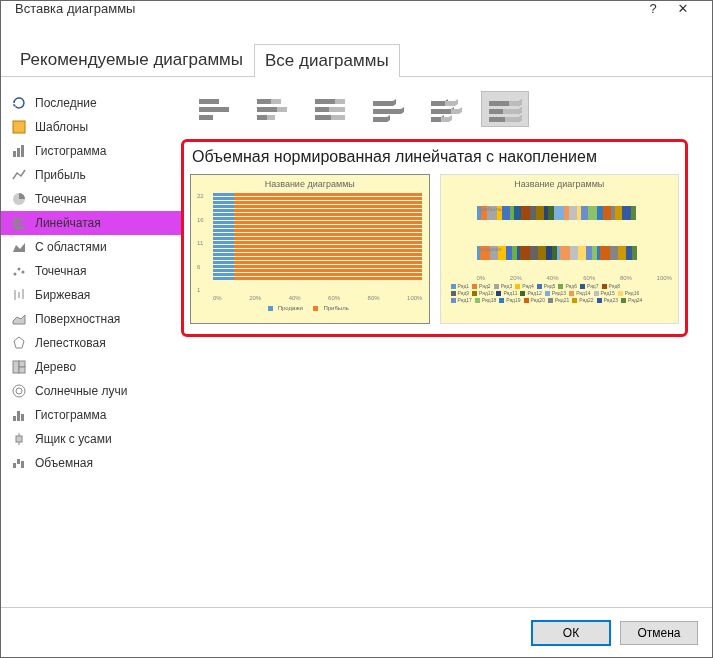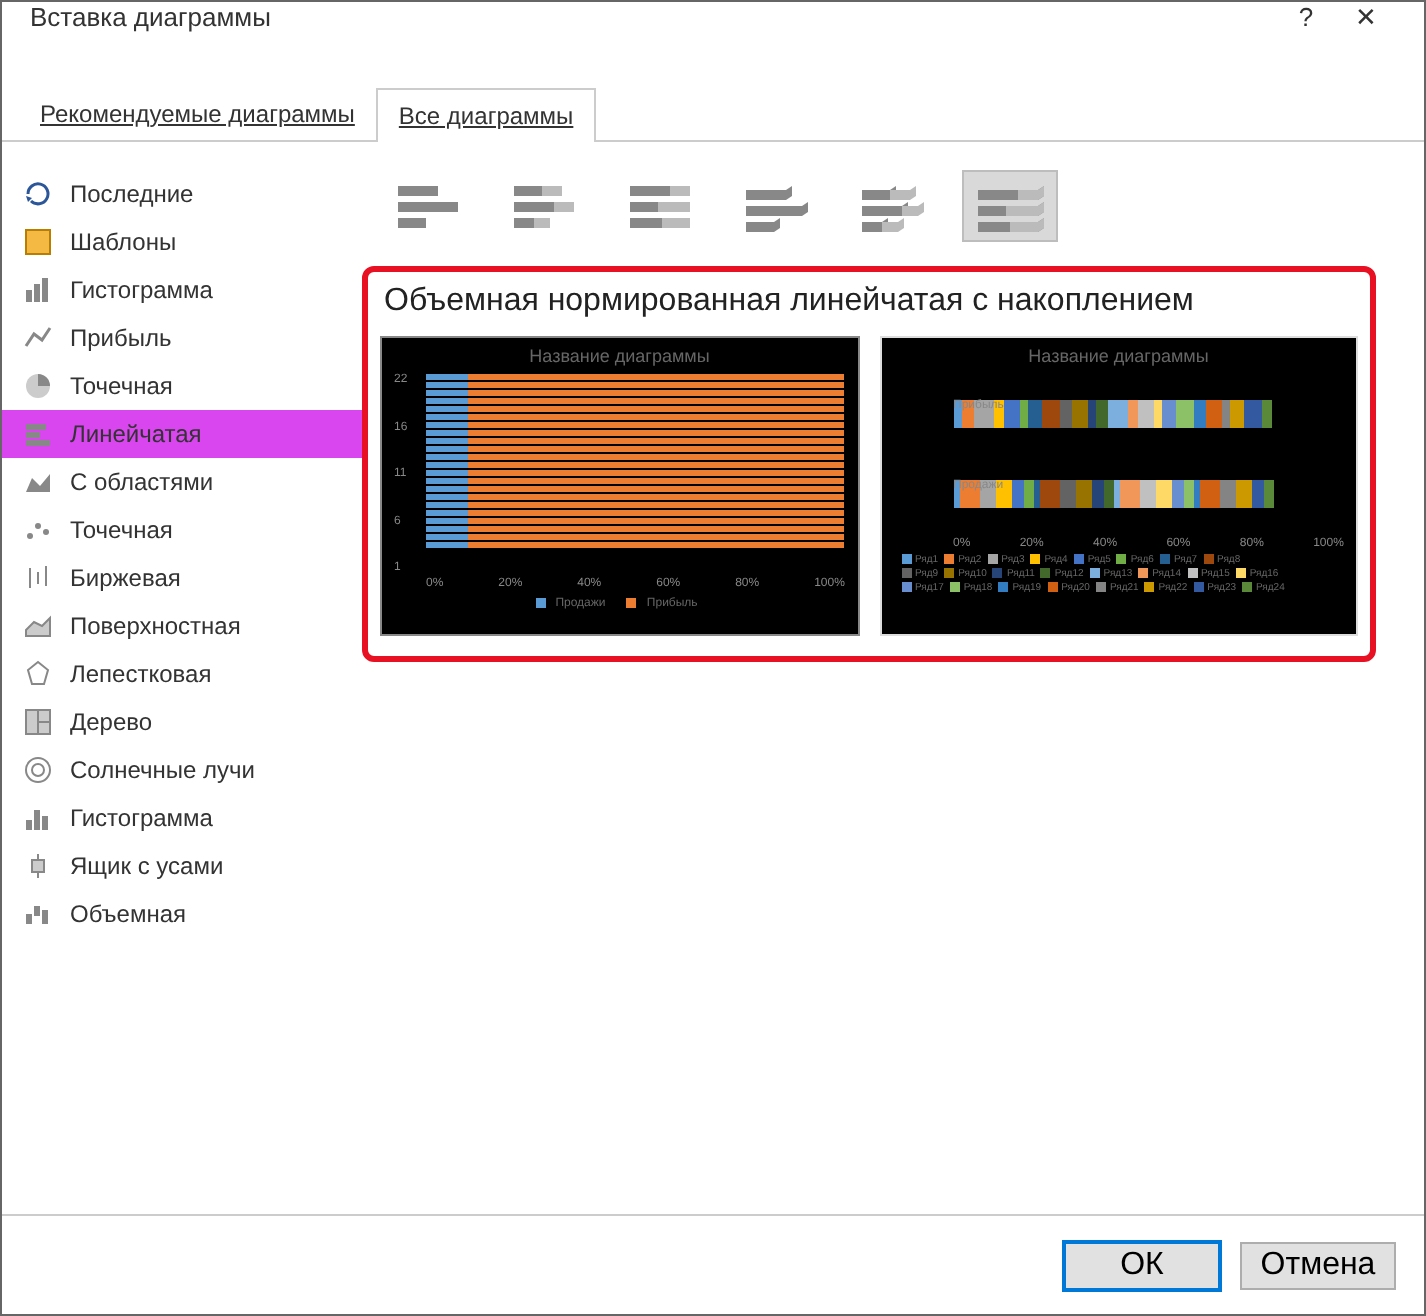--- a/index.html
+++ b/index.html
@@ -2,55 +2,55 @@
 <html><head>
 <meta charset="utf-8">
 <style>
 * { box-sizing: border-box; margin: 0; padding: 0; font-family: "Segoe UI", Tahoma, sans-serif; }
 body { background: #fff; width: 713px; height: 658px; overflow: hidden; }
 .dialog { width: 713px; height: 658px; border: 1px solid #666; background: #fff; display: flex; flex-direction: column; }
 .titlebar { height: 36px; display: flex; align-items: flex-start; padding: 0 14px; }
 .titlebar .title { font-size: 13px; color: #333; flex: 1; }
 .titlebar .tbtn { width: 30px; text-align: center; font-size: 13px; color: #333; cursor: pointer; }
 .tabstrip { display: flex; border-bottom: 1px solid #ccc; padding-left: 8px; margin-top: 6px; }
-.tab { font-size: 12px; padding: 6px 10px; border: 1px solid transparent; border-bottom: none; color: #333; cursor: pointer; text-decoration: underline; }
+.tab { font-size: 17px; padding: 6px 10px; border: 1px solid transparent; border-bottom: none; color: #333; cursor: pointer; }
 .tab.inactive { color: #333; }
 .tab.active { border-color: #ccc; background: #fff; position: relative; top: 1px; }
 .body { flex: 1; display: flex; }
 .sidebar { width: 180px; padding: 14px 0; }
 .sidebar .item { display: flex; align-items: center; height: 24px; padding: 0 10px; font-size: 12px; color: #333; cursor: pointer; gap: 8px; }
 .sidebar .item.selected { background: #d946ef; }
 .sidebar .ic { width: 16px; height: 16px; display: inline-flex; align-items: center; justify-content: center; }
 .main { flex: 1; padding: 10px 24px 10px 0; }
 .subtypes { display: flex; gap: 10px; padding: 4px 0 12px 10px; }
 .subtype { width: 48px; height: 36px; border: 1px solid transparent; display: flex; align-items: center; justify-content: center; cursor: pointer; }
 .subtype.selected { background: #d9d9d9; border-color: #bdbdbd; }
 .preview-wrap { border: 3px solid #e81123; border-radius: 6px; padding: 4px 6px 10px 6px; }
 .preview-title { font-size: 16px; color: #222; margin: 2px 0 8px 2px; }
 .previews { display: flex; gap: 10px; }
-.preview { flex: 1; border: 1px solid #ddd; background: #000000; height: 150px; padding: 4px 6px; position: relative; }
+.preview { flex: 1; border: 1px solid #ddd; background: #fef9c3; height: 150px; padding: 4px 6px; position: relative; }
 .preview.selected { border-color: #888; }
 .ptitle { text-align: center; font-size: 9px; color: #666; margin-bottom: 4px; }
 .chart1 { height: 100px; position: relative; padding-left: 16px; }
 .chart1 .ylabels { position: absolute; left: 0; top: 0; height: 100px; display: flex; flex-direction: column; justify-content: space-between; font-size: 6px; color: #888; }
 .chart1 .bars { display: flex; flex-direction: column; gap: 1px; }
 .chart1 .bar { height: 3px; display: flex; }
 .chart1 .seg1 { background: #5b9bd5; }
 .chart1 .seg2 { background: #ed7d31; }
 .xlabels { display: flex; justify-content: space-between; font-size: 6px; color: #888; padding: 2px 0 0 16px; }
 .legend { text-align: center; font-size: 6px; color: #666; margin-top: 4px; }
 .legend span { margin: 0 3px; }
 .lg-sq { display: inline-block; width: 5px; height: 5px; vertical-align: middle; margin-right: 2px; }
 .chart2 { height: 80px; position: relative; padding-left: 30px; display: flex; flex-direction: column; justify-content: space-around; }
 .chart2 .cat { position: absolute; left: 0; font-size: 6px; color: #888; }
 .chart2 .bigbar { height: 14px; width: 160px; display: flex; }
 .legend2 { font-size: 5px; color: #666; line-height: 1.4; padding: 2px 4px; }
 .legend2 span { margin-right: 3px; white-space: nowrap; display: inline-block; }
 .footer { height: 50px; border-top: 1px solid #ccc; display: flex; align-items: center; justify-content: flex-end; padding: 0 14px; gap: 10px; }
-.btn { min-width: 78px; height: 24px; font-size: 16px; border: 1px solid #adadad; background: #e1e1e1; cursor: pointer; }
+.btn { min-width: 78px; height: 24px; font-size: 12px; border: 1px solid #adadad; background: #e1e1e1; cursor: pointer; }
 .btn.primary { border: 1px solid #0078d7; outline: 1px solid #0078d7; }
 svg { display: block; }
 </style>
 </head>
 <body>
 
 <div class="dialog">
   <div class="titlebar">
     <div class="title">Вставка диаграммы</div>
     <div class="tbtn">?</div>

